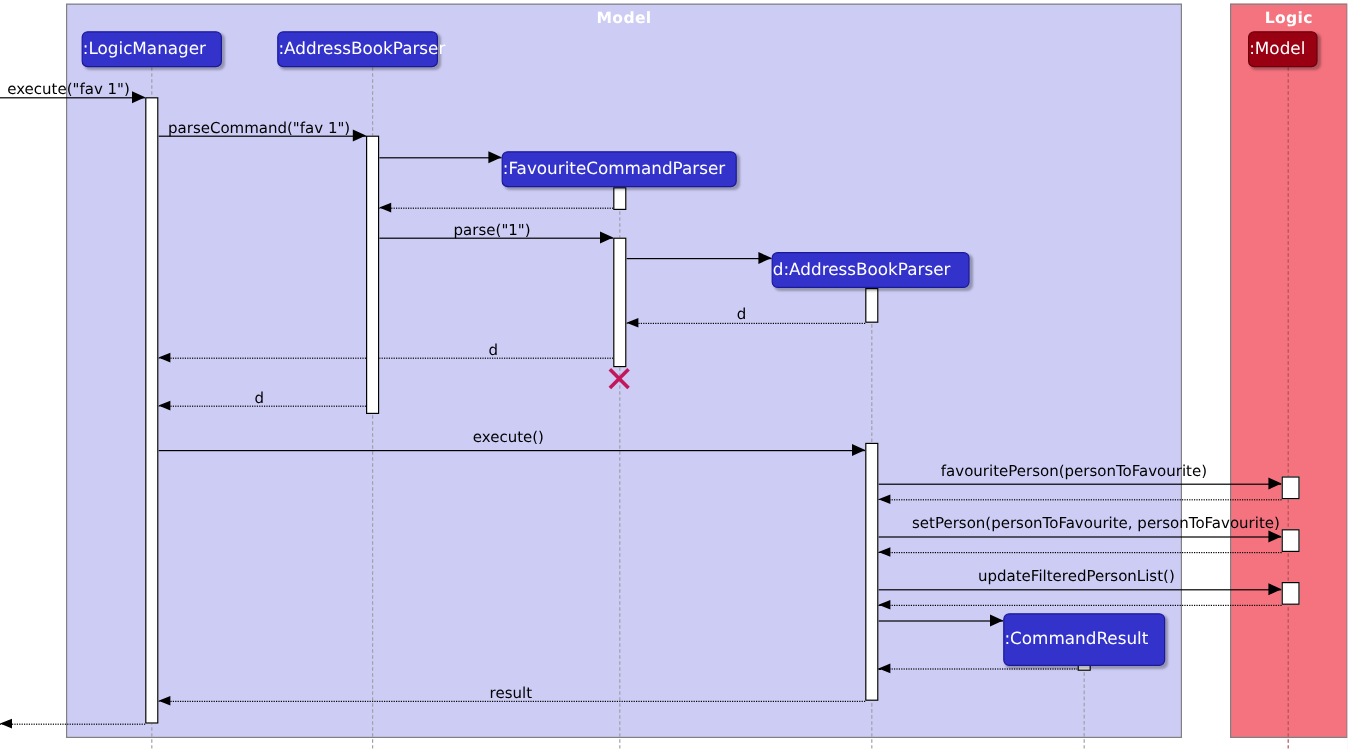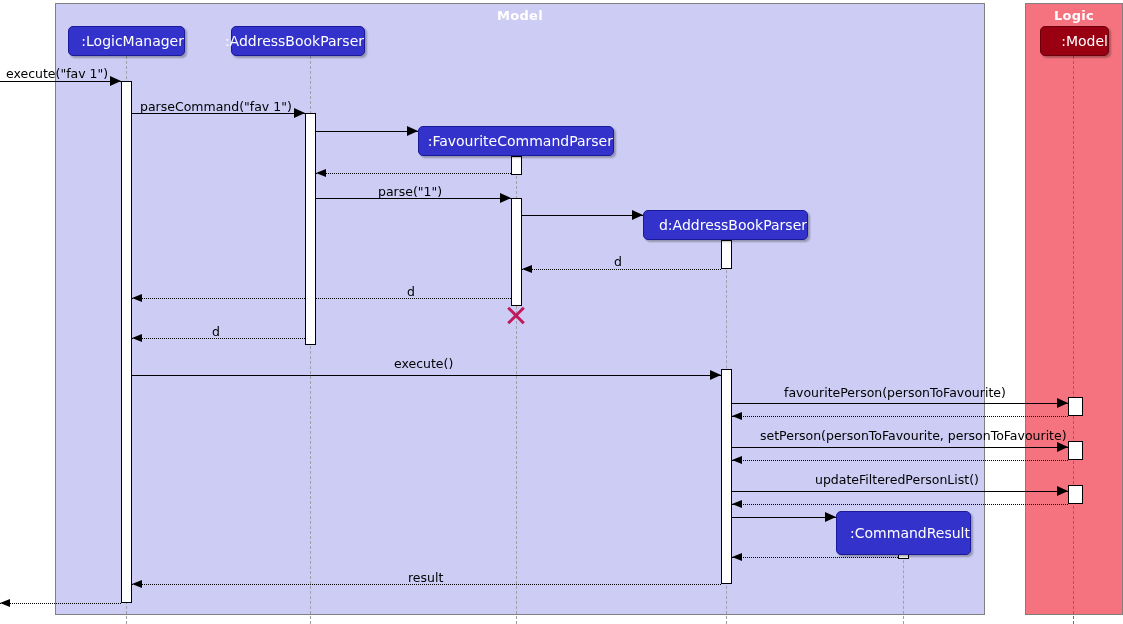--- a/index.html
+++ b/index.html
@@ -42,21 +42,21 @@
   }
   .participant {
     position: absolute;
     box-sizing: border-box;
     border-radius: 5px;
     color: #ffffff;
     font-size: 14px;
     font-family: "DejaVu Sans", sans-serif;
     display: flex;
     align-items: center;
-    justify-content: flex-end;
+    justify-content: flex-start;
     white-space: nowrap;
     box-shadow: 2px 2px 2px rgba(0,0,0,0.28);
   }
   .activation {
     position: absolute;
     box-sizing: border-box;
     background: #ffffff;
     border: 1px solid #000000;
   }
   .msg-line {
@@ -248,21 +248,21 @@
       </div>
       <div class="participant" style="left: 418px; top: 126px; width: 196px; height: 30px; background: rgb(51, 51, 204); border: 1px solid rgb(26, 26, 153);">
         <span>:FavouriteCommandParser</span>
       </div>
       <div class="participant" style="left: 643px; top: 210px; width: 165px; height: 30px; background: rgb(51, 51, 204); border: 1px solid rgb(26, 26, 153);">
         <span>d:AddressBookParser</span>
       </div>
       <div class="participant" style="left: 836px; top: 511px; width: 135px; height: 44px; background: rgb(51, 51, 204); border: 1px solid rgb(26, 26, 153);">
         <span>:CommandResult</span>
       </div>
-      <div class="participant" style="left: 1040px; top: 26px; width: 69px; height: 30px; background: rgb(153, 0, 17); border: 1px solid rgb(107, 0, 12);">
+      <div class="participant" style="left: 1040px; top: 26px; width: 58px; height: 30px; background: rgb(153, 0, 17); border: 1px solid rgb(107, 0, 12);">
         <span>:Model</span>
       </div>
     </div>
 
   <div id="destroy-layer">
       <div class="destroy-x" style="left: 505px; top: 304px;"></div>
     </div>
 
 </div>
 

